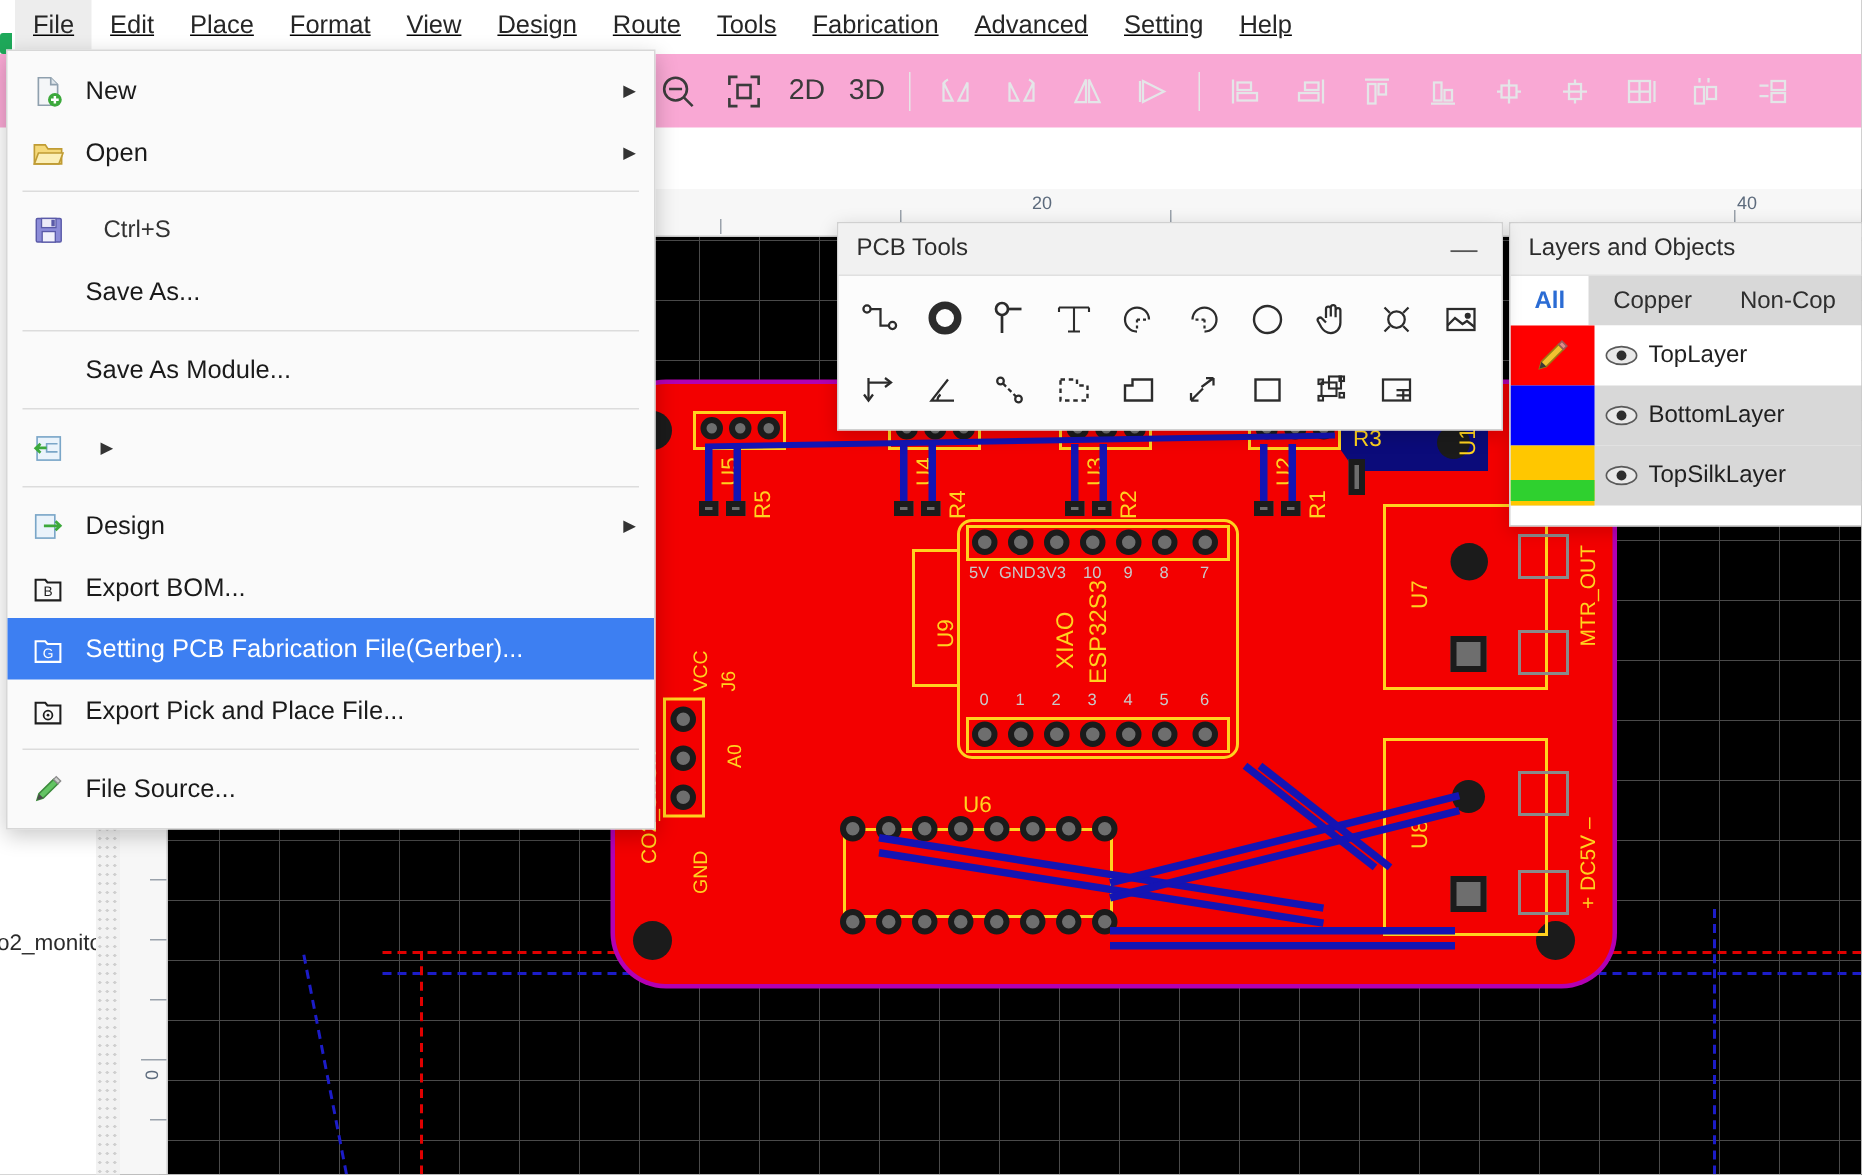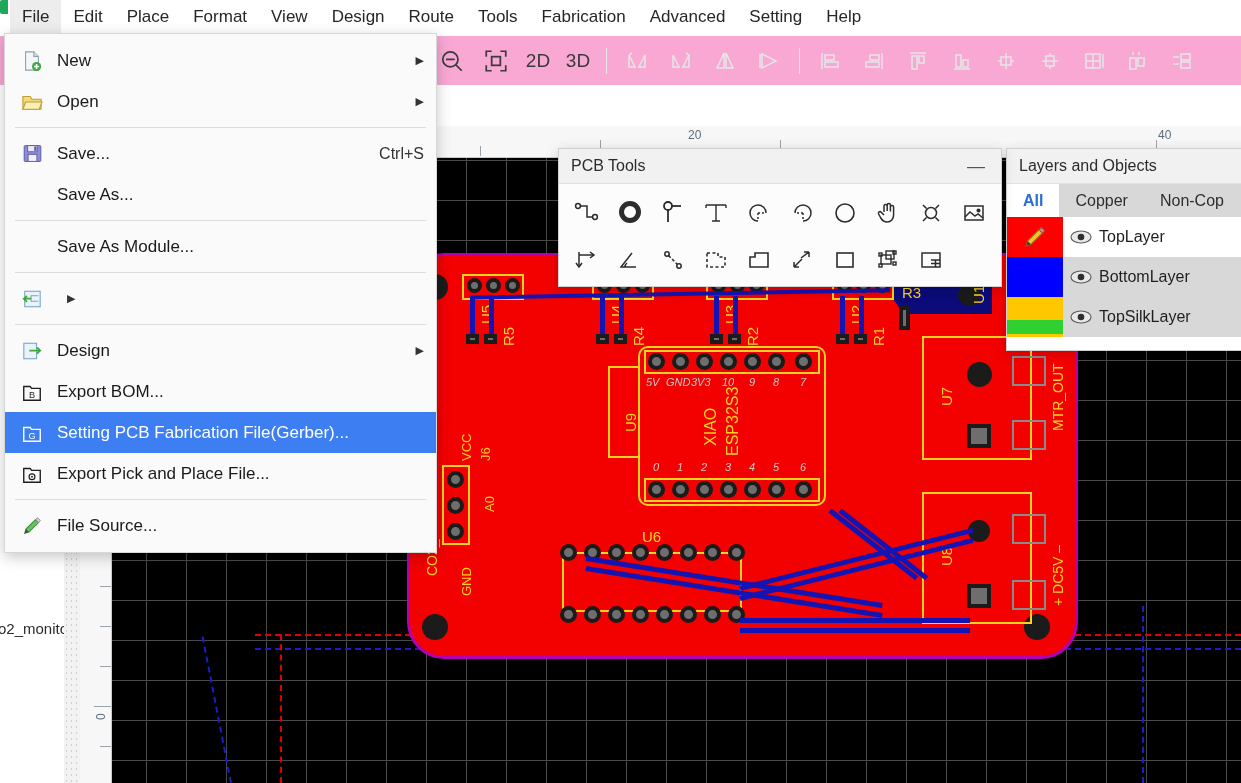--- a/index.html
+++ b/index.html
@@ -8,22 +8,23 @@
     overflow: hidden;
     font-family: "Liberation Sans", sans-serif;
     background: #ffffff;
   }
   #app { position: relative; width: 1241px; height: 783px; overflow: hidden; background:#fff; }
 
   
   #menubar {
     position: absolute; top: 0; left: 0; width: 1030px; height: 36px;
     background: #ffffff;
-    display: flex; align-items: flex-start;
+    display: flex; align-items: flex-end;
     z-index: 60;
+    text-decoration: underline;
   }
   #app-logo {
     width: 8px; height: 14px; margin-left: 0px; margin-right: 2px;
     background: #1ea95a; border-radius: 2px 0 0 2px; flex: 0 0 auto;
   }
   .menu-item {
     padding: 7px 12px 9px 12px;
     font-size: 17px; color: #262626; line-height: 20px;
     cursor: default; white-space: nowrap;
   }
@@ -107,21 +108,21 @@
   }
   .silk { position: absolute; color: #ffd21f; font-size: 15px; font-family:"Liberation Sans",sans-serif; white-space: nowrap; }
   .silk.rot { transform: rotate(-90deg); transform-origin: left top; }
   .outline { position: absolute; border: 2px solid #ffd21f; }
   .pad-th { position:absolute; border-radius:50%; background:#6e6e6e; border:4px solid #1b1b1b; }
   .pad-sq { position:absolute; background:#6e6e6e; border:4px solid #1b1b1b; }
   .mount { position:absolute; border-radius:50%; background:#1b1b1b; }
   .trace-b { position:absolute; background:#1414b4; }
   .zone-b { position:absolute; background:#0b0b7a; }
   .hdr-box { position:absolute; border:2px solid #ffd21f; background:#f30000; }
-  .pinlbl { position:absolute; color:#c9c9c9; font-size:11px;font-style:italic; }
+  .pinlbl { position:absolute; color:#c9c9c9; font-size:11px; }
 
   .grid-bg {
     position:absolute; inset:0;
     background-image:
       linear-gradient(to right, #4a4a4a 1px, transparent 1px),
       linear-gradient(to bottom, #4a4a4a 1px, transparent 1px);
     background-size: 40px 40px;
     background-position: -14px -6px;
   }
   .guide-h { position:absolute; height:0; border-top:2px dashed; }
@@ -761,21 +762,20 @@
 
     <div class="mrow">
       <span class="mi-icon">
         <svg width="21" height="21" viewBox="0 0 24 24">
           <rect x="2.5" y="3" width="19" height="18" rx="1" fill="#8c8cd8" stroke="#5a5aa8" stroke-width="1.1"></rect>
           <rect x="6.5" y="3" width="11" height="7" fill="#eceaf7" stroke="#5a5aa8" stroke-width="1"></rect>
           <rect x="14" y="4" width="2.6" height="5" fill="#5a5aa8"></rect>
           <rect x="7" y="13" width="10" height="8" fill="#f1f1fb" stroke="#5a5aa8" stroke-width="1"></rect>
         </svg>
       </span>
-      <span class="mi-label">Save...</span>
       <span class="mi-accel">Ctrl+S</span>
     </div>
 
     <div class="mrow">
       <span class="mi-icon"></span>
       <span class="mi-label">Save As...</span>
     </div>
 
     <div class="msep"></div>
 

